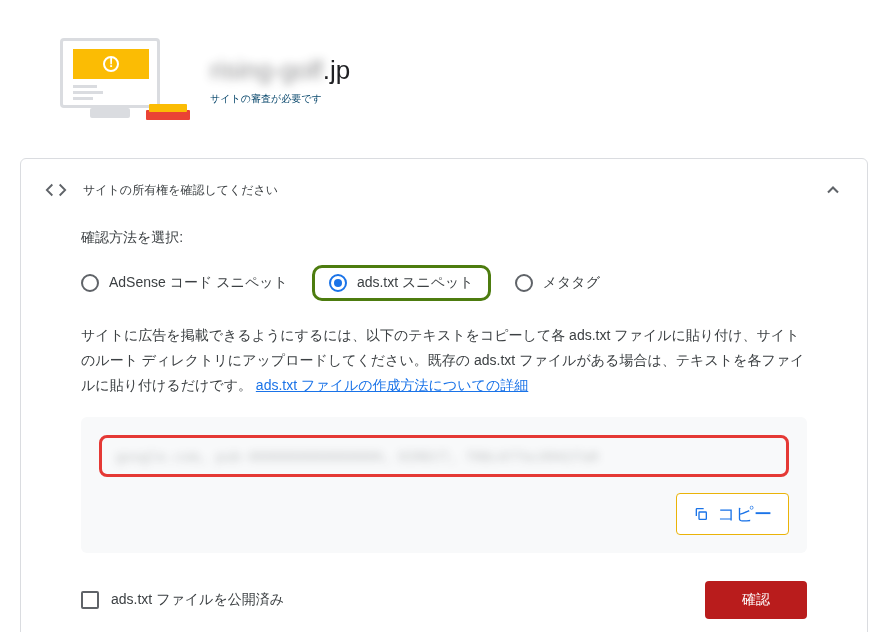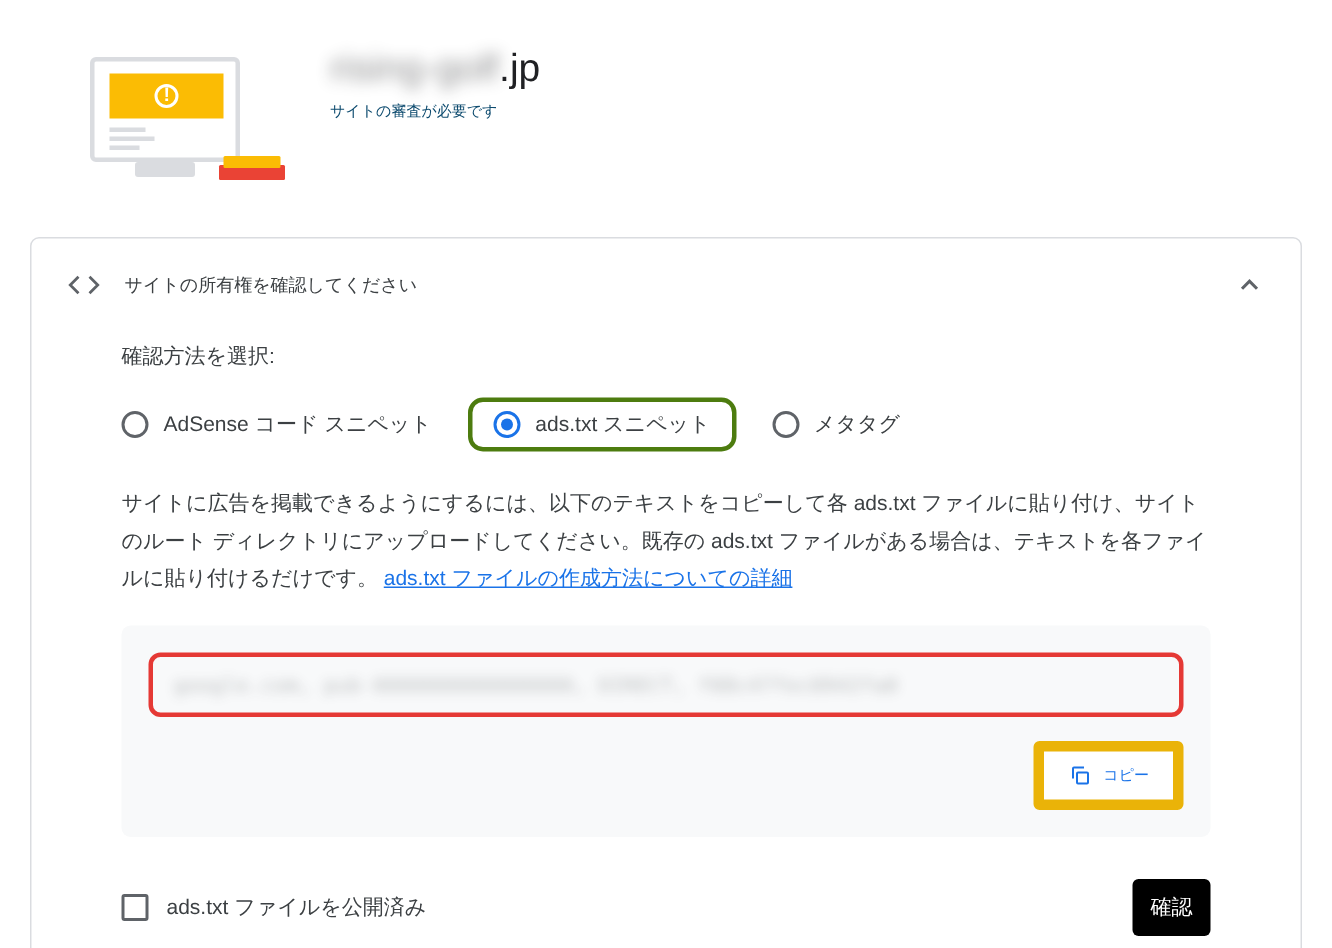--- a/index.html
+++ b/index.html
@@ -1,18 +1,18 @@
 <!DOCTYPE html>
 <html><head>
   <meta charset="utf-8">
   <style>
     *{box-sizing:border-box;margin:0;padding:0}
     body{font-family:Arial,'Hiragino Kaku Gothic ProN','Meiryo',sans-serif;background:#fff;color:#3c4043;font-size:14px;width:888px}
     .wrap{padding:20px}
-    .header{display:flex;gap:30px;padding:10px 20px 20px 30px}
+    .header{display:flex;align-items:center;gap:20px;padding:10px 20px 20px 30px}
     .illus{width:140px;height:100px;position:relative;flex-shrink:0}
     .monitor{position:absolute;left:10px;top:8px;width:100px;height:70px;background:#fff;border:3px solid #dadce0;border-radius:4px}
     .screen{position:absolute;left:10px;top:8px;width:76px;height:30px;background:#fbbc04;display:flex;align-items:center;justify-content:center}
     .warn{width:16px;height:16px;border:2px solid #fff;border-radius:50%;position:relative}
     .warn::before{content:"!";color:#fff;position:absolute;left:4px;top:-3px;font-size:13px;font-weight:bold}
     .lines{position:absolute;left:10px;top:44px}
     .lines span{display:block;width:24px;height:3px;background:#dadce0;margin-bottom:3px}
     .lines span:nth-child(2){width:30px}
     .lines span:nth-child(3){width:20px}
     .stand{position:absolute;left:40px;top:78px;width:40px;height:10px;background:#dadce0;border-radius:2px}
@@ -35,26 +35,26 @@
     .rbox{border:3px solid #4d7c0f;border-radius:10px;padding:6px 14px}
     .radio{width:18px;height:18px;border:2px solid #5f6368;border-radius:50%;position:relative;flex-shrink:0}
     .radio.sel{border-color:#1a73e8}
     .radio.sel::after{content:"";position:absolute;width:8px;height:8px;background:#1a73e8;border-radius:50%;left:3px;top:3px}
     .desc{line-height:1.8;color:#3c4043;margin-bottom:18px}
     .link{color:#1a73e8;text-decoration:underline;cursor:pointer}
     .snip-wrap{background:#f8f9fa;border-radius:6px;padding:18px;margin-bottom:28px}
     .snip{border:3px solid #e53935;border-radius:8px;padding:10px 14px;margin-bottom:16px}
     .snip span{filter:blur(4px);opacity:.35;font-family:monospace;font-size:13px;letter-spacing:.5px}
     .copy-row{display:flex;justify-content:flex-end}
-    .copy-btn{display:flex;align-items:center;gap:8px;border:7px solid #eab308;background:#fff;color:#1a73e8;padding:8px 16px;border-radius:4px;cursor:pointer;font-size:10px}
+    .copy-btn{display:flex;align-items:center;gap:8px;border:1px solid #eab308;background:#fff;color:#1a73e8;padding:8px 16px;border-radius:4px;cursor:pointer;font-size:18px}
     .copy-i{width:16px;height:16px}
     .foot{display:flex;align-items:center;justify-content:space-between}
     .cb{display:flex;align-items:center;gap:12px;cursor:pointer}
     .box{width:18px;height:18px;border:2px solid #5f6368;border-radius:2px}
-    .confirm{background:#000000;color:#fff;border:none;padding:10px 12px;border-radius:4px;cursor:pointer;font-size:14px}
+    .confirm{background:#b91c1c;color:#fff;border:none;padding:10px 37px;border-radius:4px;cursor:pointer;font-size:14px}
   </style>
 </head>
 <body>
 
 <div class="wrap">
   <div class="header">
     <div class="illus">
       <div class="monitor">
         <div class="screen">
             <div class="warn"></div>

